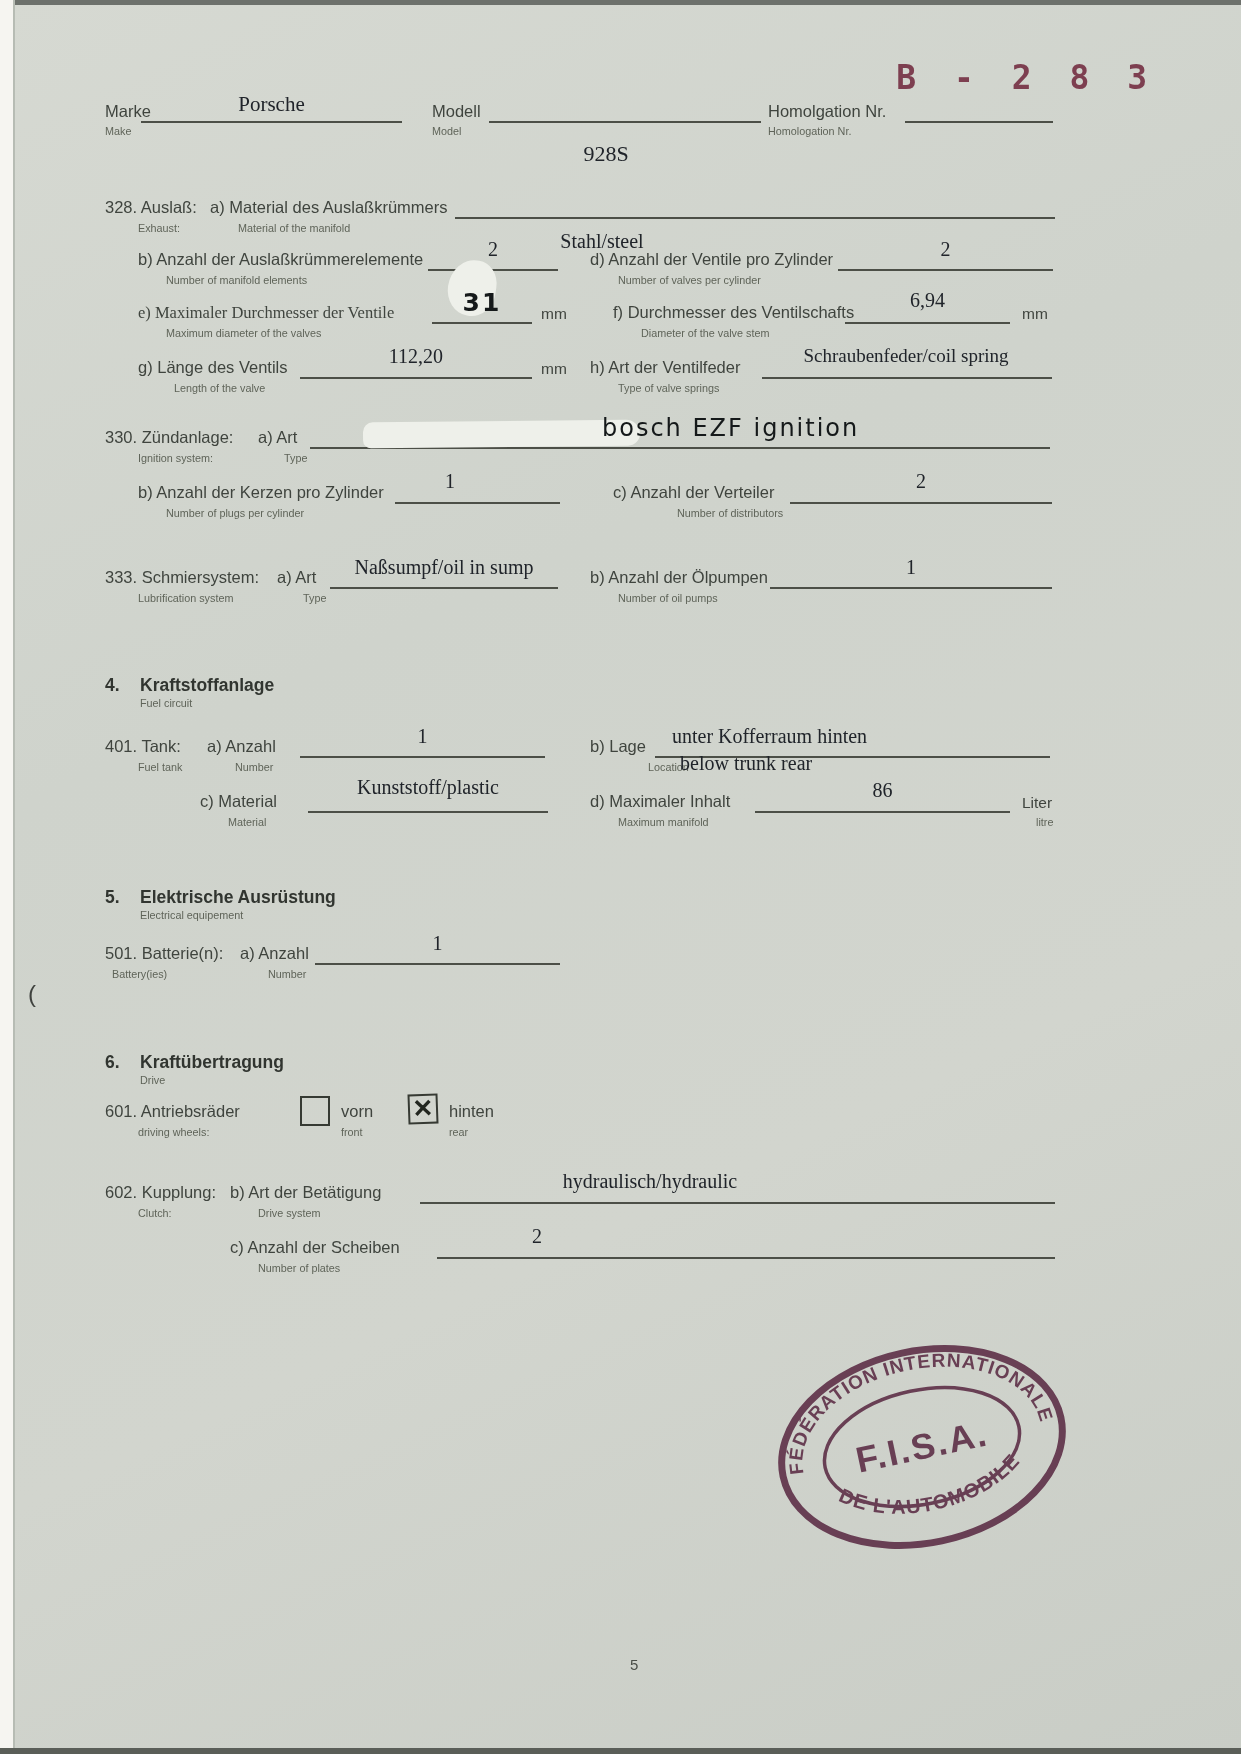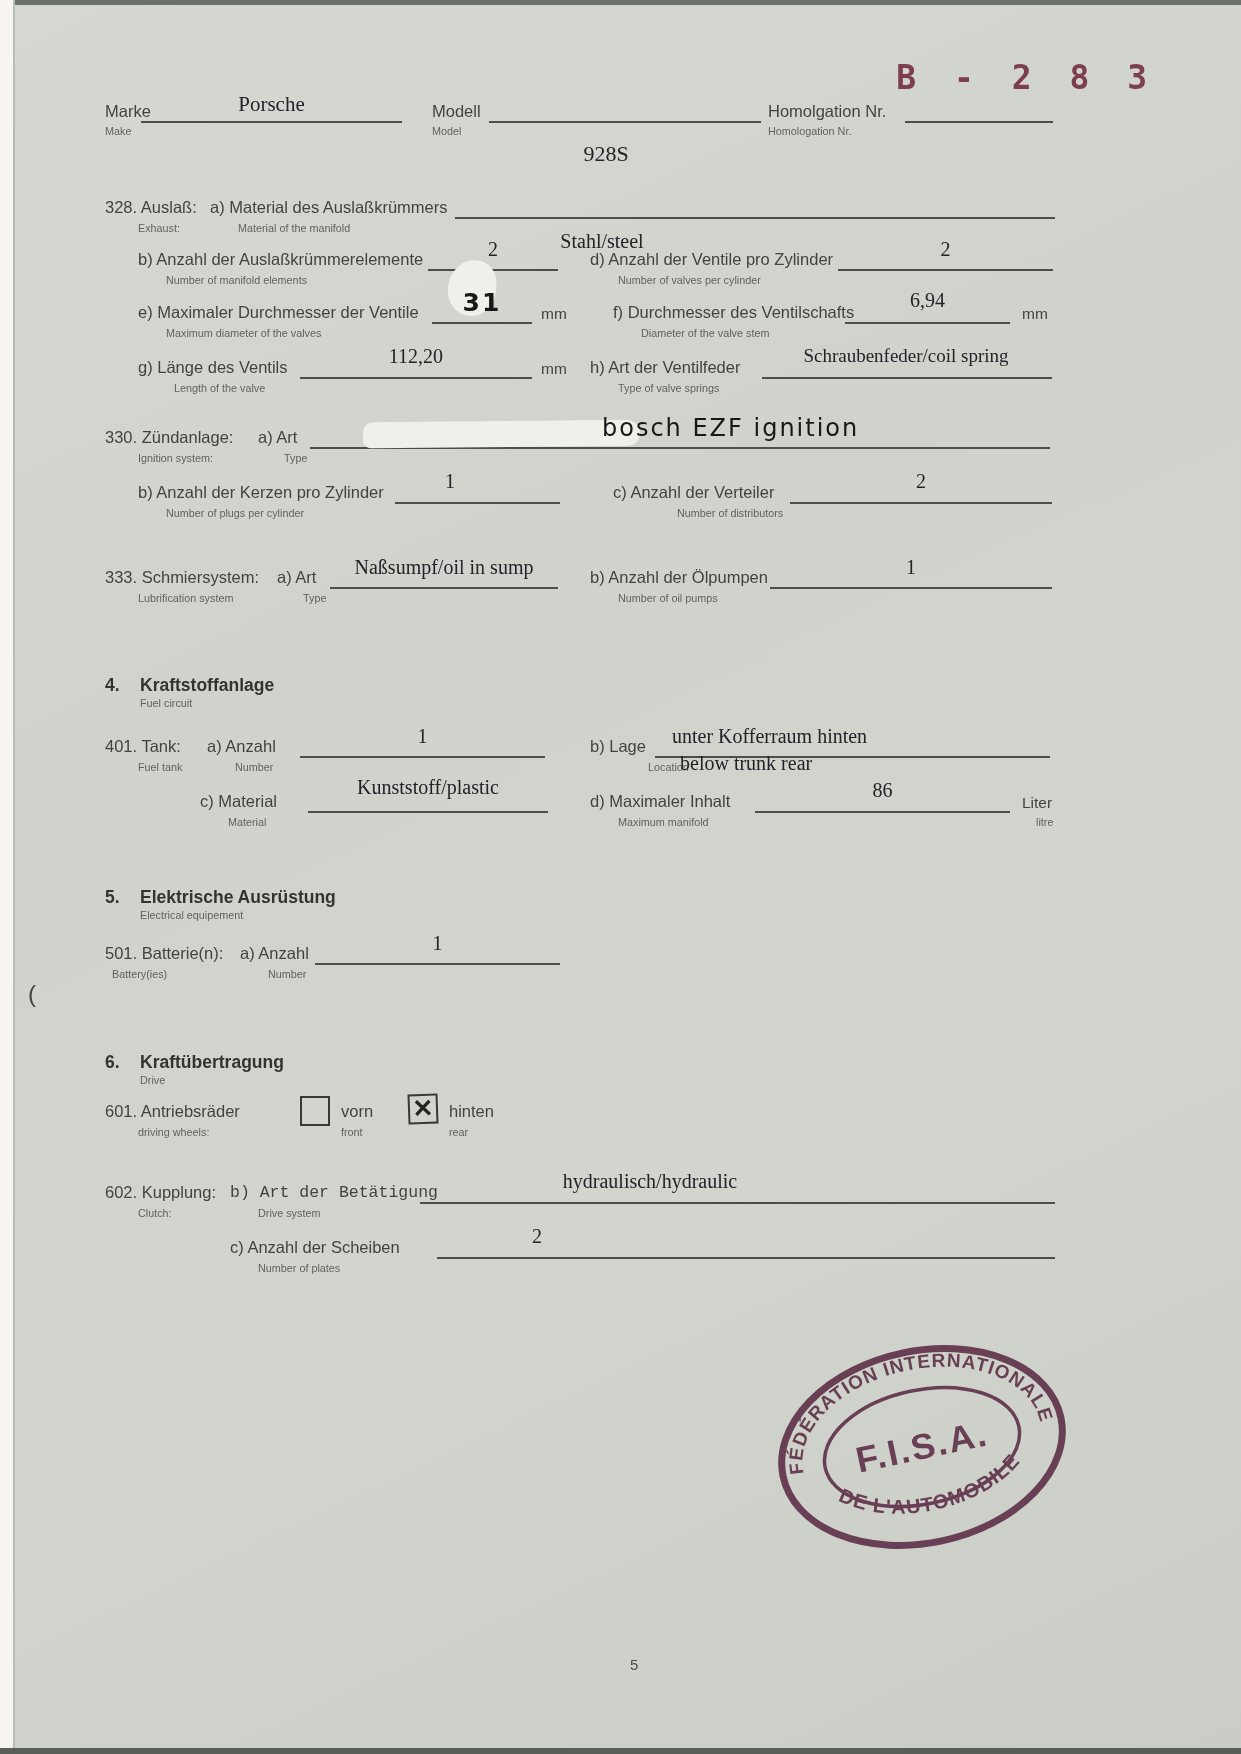--- a/index.html
+++ b/index.html
@@ -68,21 +68,21 @@
   <span class="a lbl" style="left:138px;top:250px;">b) Anzahl der Auslaßkrümmerelemente</span>
   <span class="a sub" style="left:166px;top:274px;">Number of manifold elements</span>
   <div class="a uline" style="left:428px;top:269px;width:130px;"></div>
   <span class="a tval" style="left:428px;top:238px;width:130px;">2</span>
   <span class="a lbl" style="left:590px;top:250px;">d) Anzahl der Ventile pro Zylinder</span>
   <span class="a sub" style="left:618px;top:274px;">Number of valves per cylinder</span>
   <div class="a uline" style="left:838px;top:269px;width:215px;"></div>
   <span class="a tval" style="left:838px;top:238px;width:215px;">2</span>
 
   <div class="a wo" style="left:448px;top:260px;width:48px;height:56px;border-radius:55% 45% 50% 50%;transform:rotate(8deg);"></div>
-  <span class="a lbl" style="left:138px;top:303px;">e) Maximaler Durchmesser der Ventile</span>
+  <span class="a lbl" style="left:138px;top:303px;font-family:Liberation Serif, serif;">e) Maximaler Durchmesser der Ventile</span>
   <span class="a sub" style="left:166px;top:327px;">Maximum diameter of the valves</span>
   <div class="a uline" style="left:432px;top:322px;width:100px;"></div>
   <span class="a tval hand" style="left:432px;top:288px;width:100px;font-size:25px;font-weight:600;">31</span>
   <span class="a unit" style="left:541px;top:305px;">mm</span>
   <span class="a lbl" style="left:613px;top:303px;">f) Durchmesser des Ventilschafts</span>
   <span class="a sub" style="left:641px;top:327px;">Diameter of the valve stem</span>
   <div class="a uline" style="left:845px;top:322px;width:165px;"></div>
   <span class="a tval" style="left:845px;top:289px;width:165px;">6,94</span>
   <span class="a unit" style="left:1022px;top:305px;">mm</span>
 
@@ -174,21 +174,21 @@
   <span class="a lbl" style="left:341px;top:1102px;">vorn</span>
   <span class="a sub" style="left:341px;top:1126px;">front</span>
   <span class="a cbx" style="left:408px;top:1094px;transform:rotate(-2deg);">
       <i class="x">✕</i>
     </span>
   <span class="a lbl" style="left:449px;top:1102px;">hinten</span>
   <span class="a sub" style="left:449px;top:1126px;">rear</span>
 
   <span class="a lbl" style="left:105px;top:1183px;">602. Kupplung:</span>
   <span class="a sub" style="left:138px;top:1207px;">Clutch:</span>
-  <span class="a lbl" style="left:230px;top:1183px;font-family:Liberation Mono, monospace;">b) Art der Betätigung</span>
+  <span class="a lbl" style="left:230px;top:1183px;">b) Art der Betätigung</span>
   <span class="a sub" style="left:258px;top:1207px;">Drive system</span>
   <div class="a uline" style="left:420px;top:1202px;width:635px;"></div>
   <span class="a tval" style="left:420px;top:1170px;width:460px;">hydraulisch/hydraulic</span>
   <span class="a lbl" style="left:230px;top:1238px;">c) Anzahl der Scheiben</span>
   <span class="a sub" style="left:258px;top:1262px;">Number of plates</span>
   <div class="a uline" style="left:437px;top:1257px;width:618px;"></div>
   <span class="a tval" style="left:437px;top:1225px;width:200px;">2</span>
 
   <span class="a" style="left:630px;top:1656px;font-size:15px;color:#4a4e48;">5</span>
 

